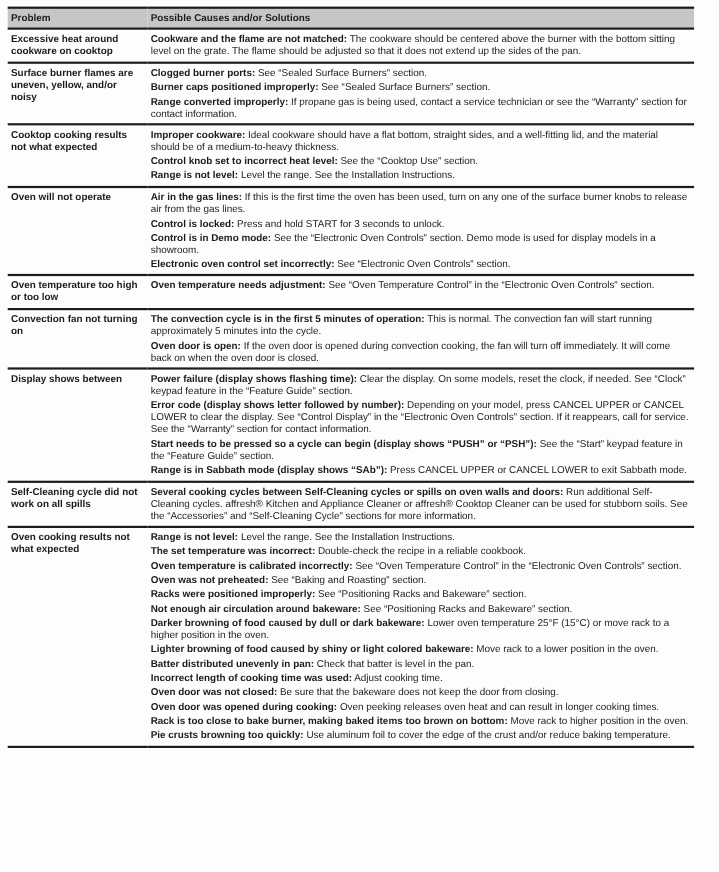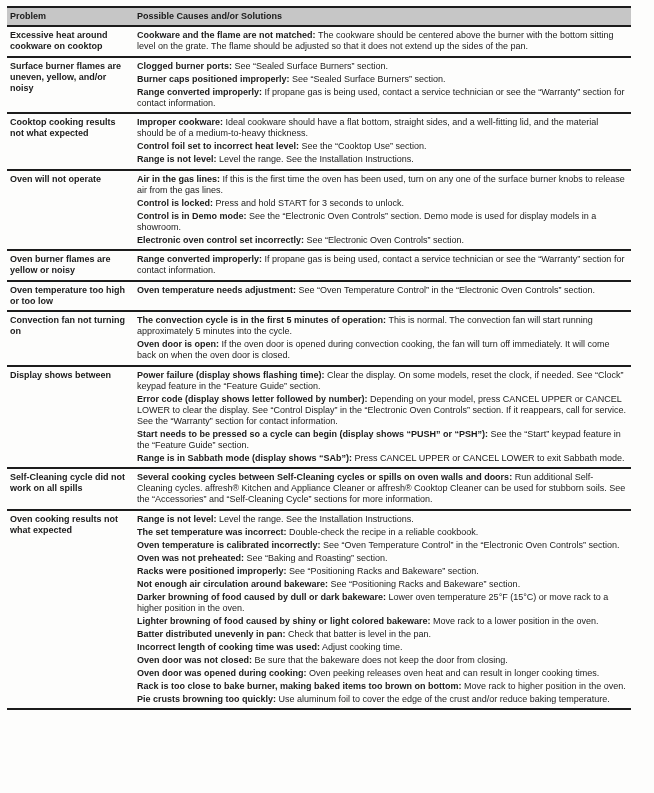--- a/index.html
+++ b/index.html
@@ -78,37 +78,31 @@
           <td class="causes-cell">
             <p class="cause"><b>Clogged burner ports:</b> See “Sealed Surface Burners” section.</p>
             <p class="cause"><b>Burner caps positioned improperly:</b> See “Sealed Surface Burners” section.</p>
             <p class="cause"><b>Range converted improperly:</b> If propane gas is being used, contact a service technician or see the “Warranty” section for contact information.</p>
           </td>
         </tr>
         <tr>
           <td class="problem-cell">Cooktop cooking results not what expected</td>
           <td class="causes-cell">
             <p class="cause"><b>Improper cookware:</b> Ideal cookware should have a flat bottom, straight sides, and a well-fitting lid, and the material should be of a medium-to-heavy thickness.</p>
-            <p class="cause"><b>Control foil set to incorrect heat level:</b> See the “Cooktop Use” section.</p>
+            <p class="cause"><b>Control knob set to incorrect heat level:</b> See the “Cooktop Use” section.</p>
             <p class="cause"><b>Range is not level:</b> Level the range. See the Installation Instructions.</p>
           </td>
         </tr>
         <tr>
           <td class="problem-cell">Oven will not operate</td>
           <td class="causes-cell">
             <p class="cause"><b>Air in the gas lines:</b> If this is the first time the oven has been used, turn on any one of the surface burner knobs to release air from the gas lines.</p>
             <p class="cause"><b>Control is locked:</b> Press and hold START for 3 seconds to unlock.</p>
             <p class="cause"><b>Control is in Demo mode:</b> See the “Electronic Oven Controls” section. Demo mode is used for display models in a showroom.</p>
             <p class="cause"><b>Electronic oven control set incorrectly:</b> See “Electronic Oven Controls” section.</p>
-          </td>
-        </tr>
-        <tr>
-          <td class="problem-cell">Oven burner flames are yellow or noisy</td>
-          <td class="causes-cell">
-            <p class="cause"><b>Range converted improperly:</b> If propane gas is being used, contact a service technician or see the “Warranty” section for contact information.</p>
           </td>
         </tr>
         <tr>
           <td class="problem-cell">Oven temperature too high or too low</td>
           <td class="causes-cell">
             <p class="cause"><b>Oven temperature needs adjustment:</b> See “Oven Temperature Control” in the “Electronic Oven Controls” section.</p>
           </td>
         </tr>
         <tr>
           <td class="problem-cell">Convection fan not turning on</td>

